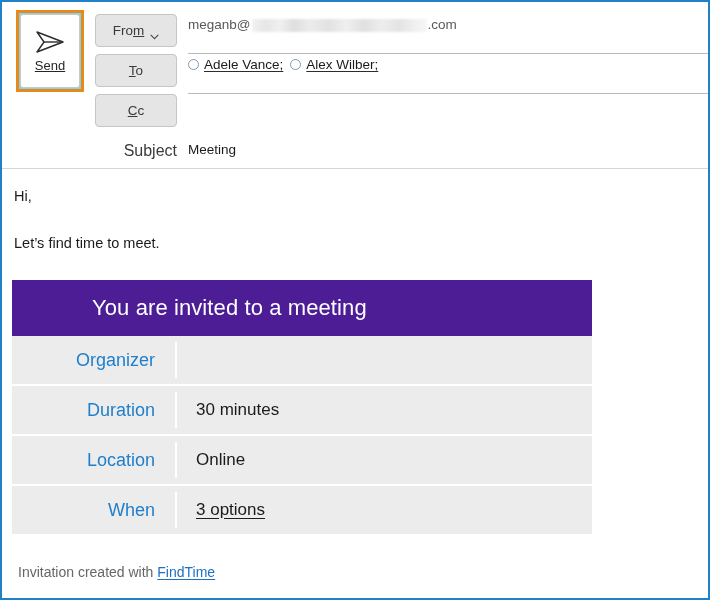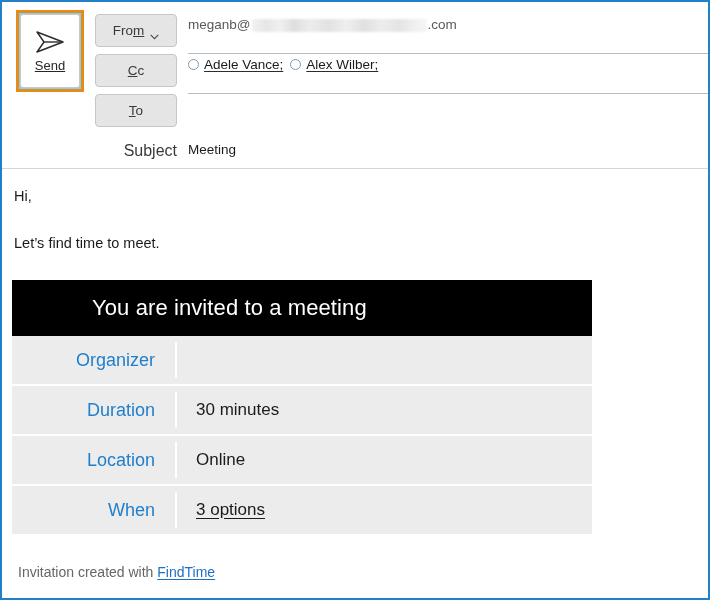--- a/index.html
+++ b/index.html
@@ -221,21 +221,21 @@
   }
 
   
   .invite-card {
     position: absolute;
     left: 10px;
     top: 111px;
     width: 580px;
   }
   .invite-banner {
-    background: #000000;
+    background: #4c1d95;
     height: 56px;
     display: flex;
     align-items: center;
     color: #ffffff;
     font-size: 22px;
     padding-left: 80px;
     box-sizing: border-box;
     letter-spacing: 0.1px;
   }
   .invite-rows {
@@ -316,25 +316,25 @@
       <div class="field-button">
         <span><span>Fro</span><span class="key-u">m</span><span></span></span>
         <span class="chevron">
           <svg viewBox="0 0 9 6" width="9" height="6" aria-hidden="true">
             <path d="M0.7 0.9 L4.5 4.7 L8.3 0.9" fill="none" stroke="#4A4A4A" stroke-width="1.1"></path>
           </svg>
         </span>
       </div>
 
       <div class="field-button">
+        <span><span></span><span class="key-u">T</span><span>o</span></span>
+      </div>
+
+      <div class="field-button">
         <span><span></span><span class="key-u">C</span><span>c</span></span>
-      </div>
-
-      <div class="field-button">
-        <span><span></span><span class="key-u">T</span><span>o</span></span>
       </div>
     </div>
 
     <div class="field-rows">
 
       <div class="field-row">
         <span class="from-text">
           <span>meganb@</span>
             <span class="redacted"></span>
             <span>.com</span>

